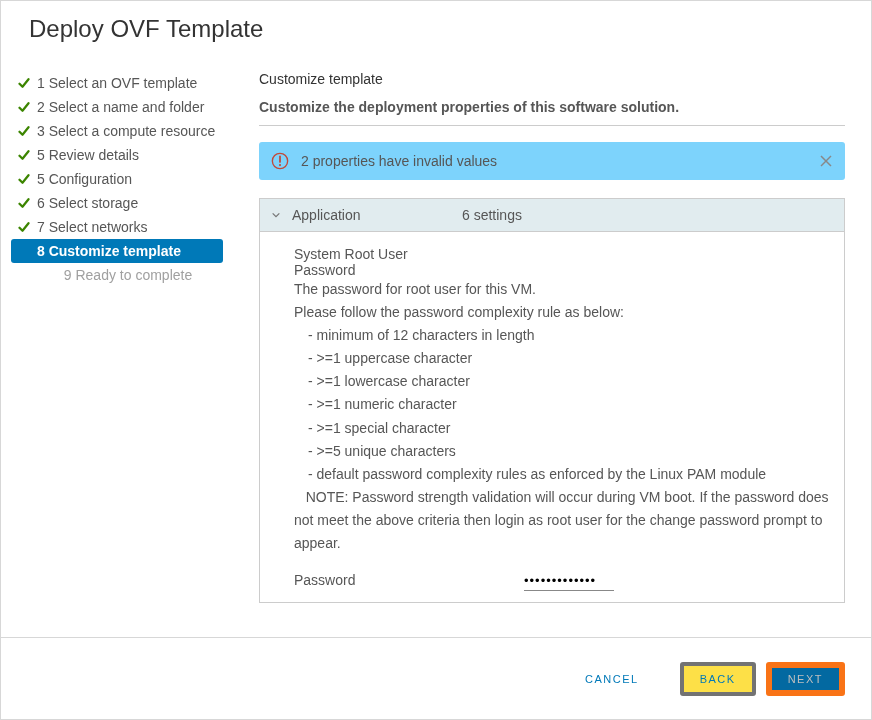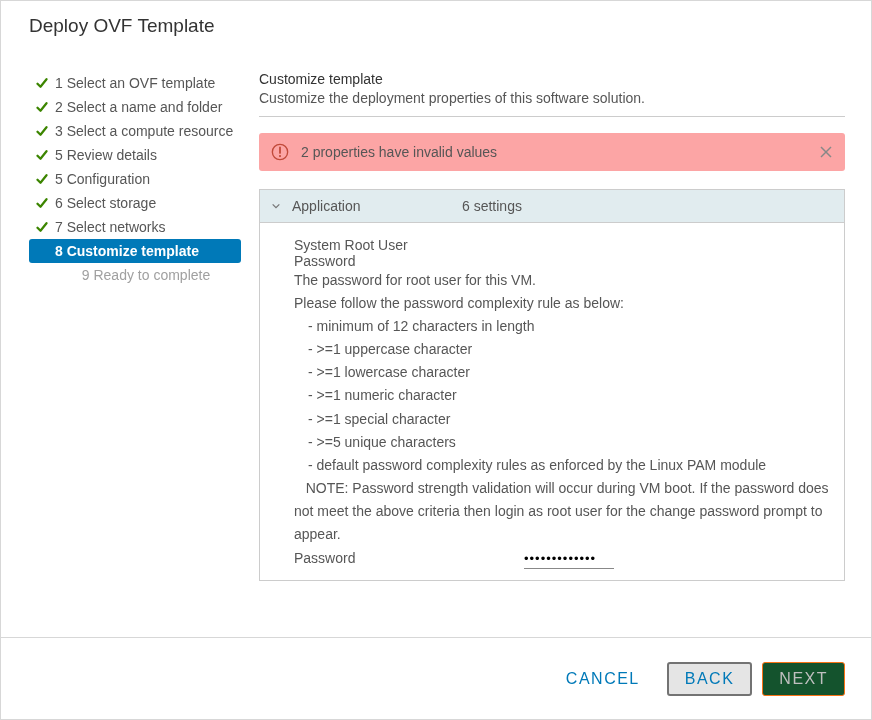--- a/index.html
+++ b/index.html
@@ -12,32 +12,32 @@
   }
   .frame {
     width: 872px;
     height: 720px;
     border: 1px solid #d7d7d7;
     position: relative;
     background: #fff;
     overflow: hidden;
   }
   .title {
-    font-size: 19px;
+    font-size: 24px;
     font-weight: 300;
     color: #333;
     padding: 14px 28px 14px 28px;
   }
   .content {
     position: absolute;
     top: 60px; left:0; right:0; bottom: 82px;
   }
   .steps {
     position: absolute;
-    left: 28px; top:10px;
+    left: 10px; top:10px;
     width: 212px;
   }
   .step {
     display:flex;
     align-items:center;
     padding: 3px 4px 3px 6px;
     color:#565656;
     border-radius:3px;
     line-height:18px;
   }
@@ -55,24 +55,24 @@
   .step.disabled { color:#a0a0a0;justify-content:center; }
   .step.active .chk, .step.disabled .chk { visibility:hidden; }
   .main {
     position:absolute;
     left: 252px; right: 20px; top:10px; bottom:0;
     overflow-y: scroll;
     overflow-x: auto;
   }
   .main-inner { padding: 0 6px 8px 6px; }
   .section-title { color:#333; font-weight:400; }
-  .section-sub { color:#565656; margin-top:3px; }
+  .section-sub { color:#565656; margin-top:12px;font-weight:bold; }
   .hr { border:none; border-top:1px solid #ccc; margin: 10px 0 16px 0; }
   .alert {
-    background:#fca5a5;
+    background:#7dd3fc;
     border-radius:3px;
     padding: 10px 12px;
     display:flex;
     align-items:center;
     color:#565656;
     margin-bottom:18px;
   }
   .alert .aicon { width:18px;height:18px;margin-right:12px;flex:none; }
   .alert .close { margin-left:auto; width:14px;height:14px;cursor:pointer; }
   .panel { border:1px solid #ccc; }
@@ -84,21 +84,21 @@
     color:#565656;
   }
   .panel-header .tog { width:12px;margin-right:10px;display:inline-flex;align-items:center;justify-content:center; }
   .panel-header .lab { width:170px; }
   .panel-body { padding: 14px 10px 10px 34px; }
   .setting-row { display:flex; align-items:flex-start;flex-direction:column; }
   .setting-label { width:160px; padding-right:10px; color:#565656; }
   .setting-value { flex:1; color:#565656; line-height:1.65; }
   .setting-value .indent { padding-left:14px; }
   .pwrow {
-    display:flex; align-items:center; margin-top:1px;
+    display:flex; align-items:center; margin-top:14px;
   }
   .pwrow .pl { width:230px; }
   .pwrow input[type=password] {
     border: none;
     border-bottom:1px solid #888;
     outline:none;
     font-size:13px;
     letter-spacing:1px;
     padding:2px 0;
     width:90px;
@@ -120,32 +120,32 @@
     display:flex;
     align-items:center;
     justify-content:flex-end;
     gap:10px;
     padding: 0 26px;
   }
   .btn {
     height:34px;
     padding:0 16px;
     border-radius:3px;
-    font-size:16px;
+    font-size:11px;
     letter-spacing:1.5px;
     font-weight:500;
     display:inline-flex;
     align-items:center;
     justify-content:center;
     cursor:pointer;
     user-select:none;
   }
   .btn.flat { color:#0079b8; border:1px solid transparent; background:transparent; }
-  .btn.outline { color:#0079b8; border:2px solid #737373; background:#e5e5e5; }
-  .btn.disabled { color:#bfbfbf; border:1px solid #f97316; background:#14532d; cursor:default; }
+  .btn.outline { color:#0079b8; border:4px solid #737373; background:#fde047;margin-left:14px; }
+  .btn.disabled { color:#bfbfbf; border:6px solid #f97316; background:#0369a1; cursor:default; }
 </style>
 </head>
 <body>
 
 <div class="frame">
   <div class="title">Deploy OVF Template</div>
 
   <div class="content">
 
     <div class="steps">

